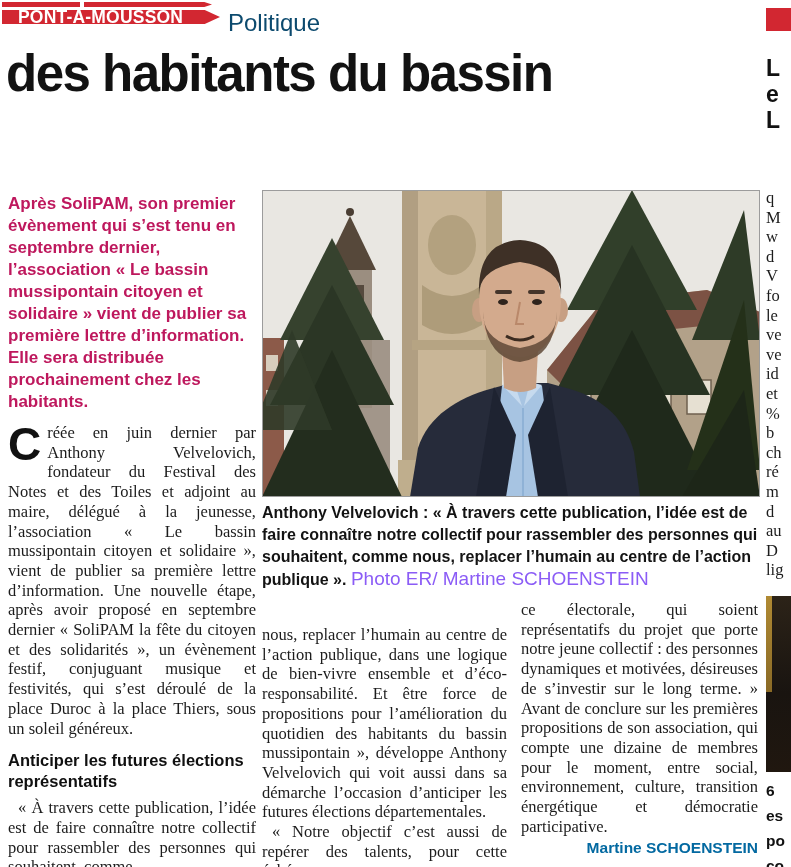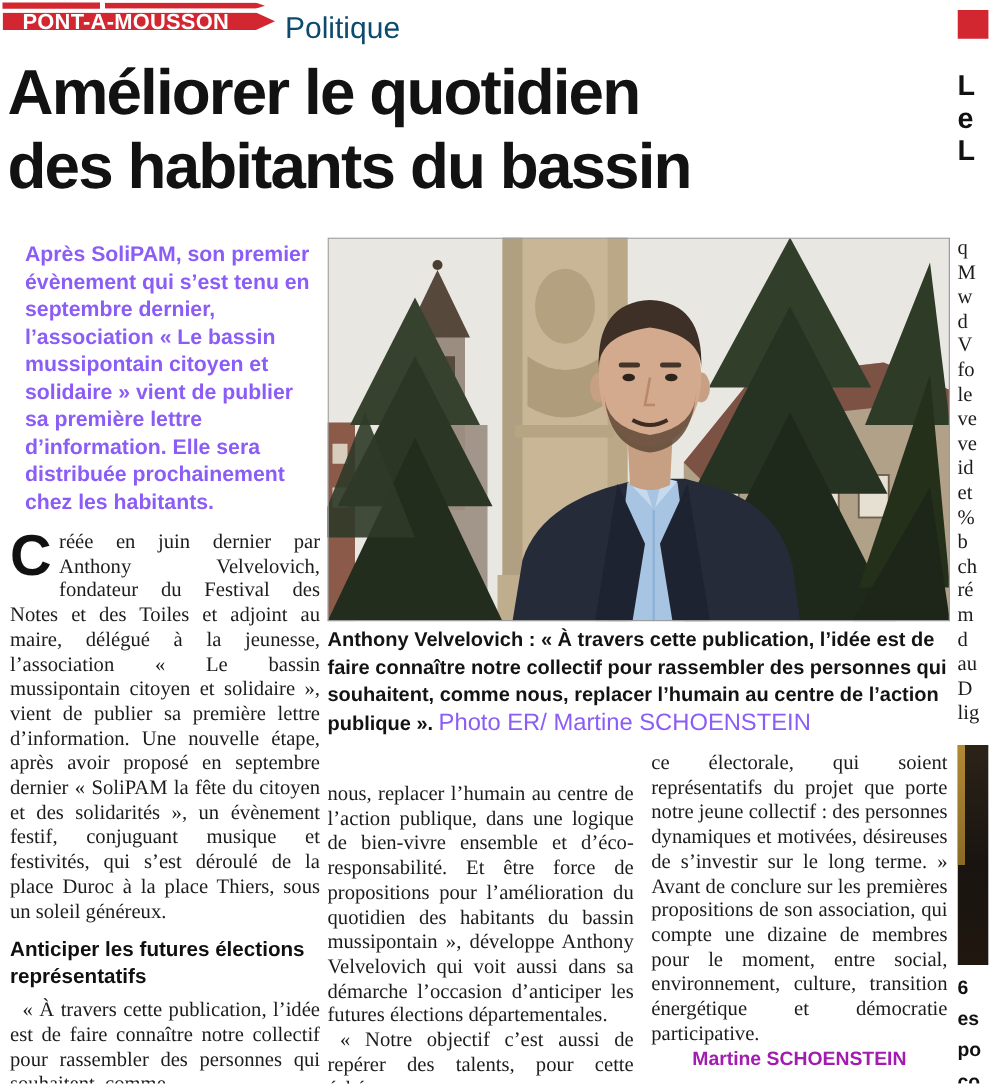--- a/index.html
+++ b/index.html
@@ -17,38 +17,38 @@
   .kicker-flag span{color:#fff;font-weight:bold;font-size:17.5px;letter-spacing:.2px;margin-left:16px;}
   .kicker-section{position:absolute;left:228px;top:9px;font-size:24px;font-weight:400;color:#0c4a6e;}
 
   
   .headline{position:absolute;left:6px;top:44px;font-weight:bold;color:#121212;
      font-size:51px;line-height:59px;letter-spacing:-1.5px;}
   .headline div{white-space:nowrap;}
 
   
   .col-left{position:absolute;left:8px;top:190px;width:248px;height:677px;overflow:hidden;}
-  .chapo{font-weight:bold;font-size:17px;line-height:22px;color:#8b5cf6;margin:3px 0 10px 12px;}
+  .chapo{font-weight:bold;font-size:17px;line-height:22px;color:#be185d;margin:3px 0 10px 0;}
   .serif{font-family:"Liberation Serif",serif;font-size:16.5px;line-height:19.7px;
      text-align:justify;color:#1c1c1c;margin:0;}
   .dropcap{float:left;font-family:"Liberation Sans",sans-serif;font-weight:bold;
      font-size:46px;line-height:38px;padding:2px 6px 0 0;color:#111;}
   .subhead{font-weight:bold;font-size:16.5px;line-height:21px;color:#101010;margin:12px 0 6px 0;}
   .indent{text-indent:10px;}
 
   
   .photo{position:absolute;left:262px;top:190px;width:498px;height:307px;}
   .caption{position:absolute;left:262px;top:502px;width:496px;
      font-weight:bold;font-size:16px;line-height:22px;color:#131313;}
   .credit{font-weight:normal;font-size:19px;color:#8b5cf6;}
 
   
   .col-mid{position:absolute;left:262px;top:625px;width:245px;height:267px;overflow:hidden;}
   .col-right{position:absolute;left:521px;top:600px;width:237px;height:267px;overflow:hidden;}
-  .byline{font-weight:bold;font-size:15.5px;text-align:center;color:#a21caf;margin-top:3px;}
+  .byline{font-weight:bold;font-size:15.5px;text-align:right;color:#0369a1;margin-top:3px;}
 
   
   .cut-col{position:absolute;left:766px;top:8px;width:25px;height:859px;overflow:hidden;}
   .cut-banner{width:30px;height:23px;background:#d22731;}
   .cut-headline{margin-top:24px;font-weight:bold;font-size:23px;line-height:26px;color:#111;}
   .cut-body{margin-top:55px;font-family:"Liberation Serif",serif;font-size:16.5px;
      line-height:19.6px;color:#1c1c1c;}
   .cut-photo{margin-top:16px;width:25px;height:176px;position:relative;
      background:linear-gradient(180deg,#2c2318 0%,#191410 55%,#20170f 100%);}
   .cut-photo .gold{position:absolute;left:0;top:0;width:6px;height:96px;
@@ -62,21 +62,20 @@
 
   <div class="sliver sliver-a"></div>
   <div class="sliver sliver-b"></div>
 
   <div class="kicker-flag">
     <span>PONT-À-MOUSSON</span>
   </div>
   <div class="kicker-section">Politique</div>
 
   <h1 class="headline" style="margin:0;">
-    <div>Améliorer le quotidien</div>
     <div>des habitants du bassin</div>
   </h1>
 
   <div class="col-left">
     <p class="chapo">Après SoliPAM, son premier évènement qui s’est tenu en septembre dernier, l’association « Le bassin mussipontain citoyen et solidaire » vient de publier sa première lettre d’information. Elle sera distribuée prochainement chez les habitants.</p>
     <p class="serif"><span class="dropcap">C</span><span>réée en juin dernier par Anthony Velvelovich, fondateur du Festival des Notes et des Toiles et adjoint au maire, délégué à la jeunesse, l’association « Le bassin mussipontain citoyen et solidaire », vient de publier sa première lettre d’information. Une nouvelle étape, après avoir proposé en septembre dernier « SoliPAM la fête du citoyen et des solidarités », un évènement festif, conjuguant musique et festivités, qui s’est déroulé de la place Duroc à la place Thiers, sous un soleil généreux.</span></p>
     <h3 class="subhead">Anticiper les futures élections représentatifs</h3>
     <p class="serif indent">« À travers cette publication, l’idée est de faire connaître notre collectif pour rassembler des personnes qui souhaitent, comme</p>
   </div>
 

